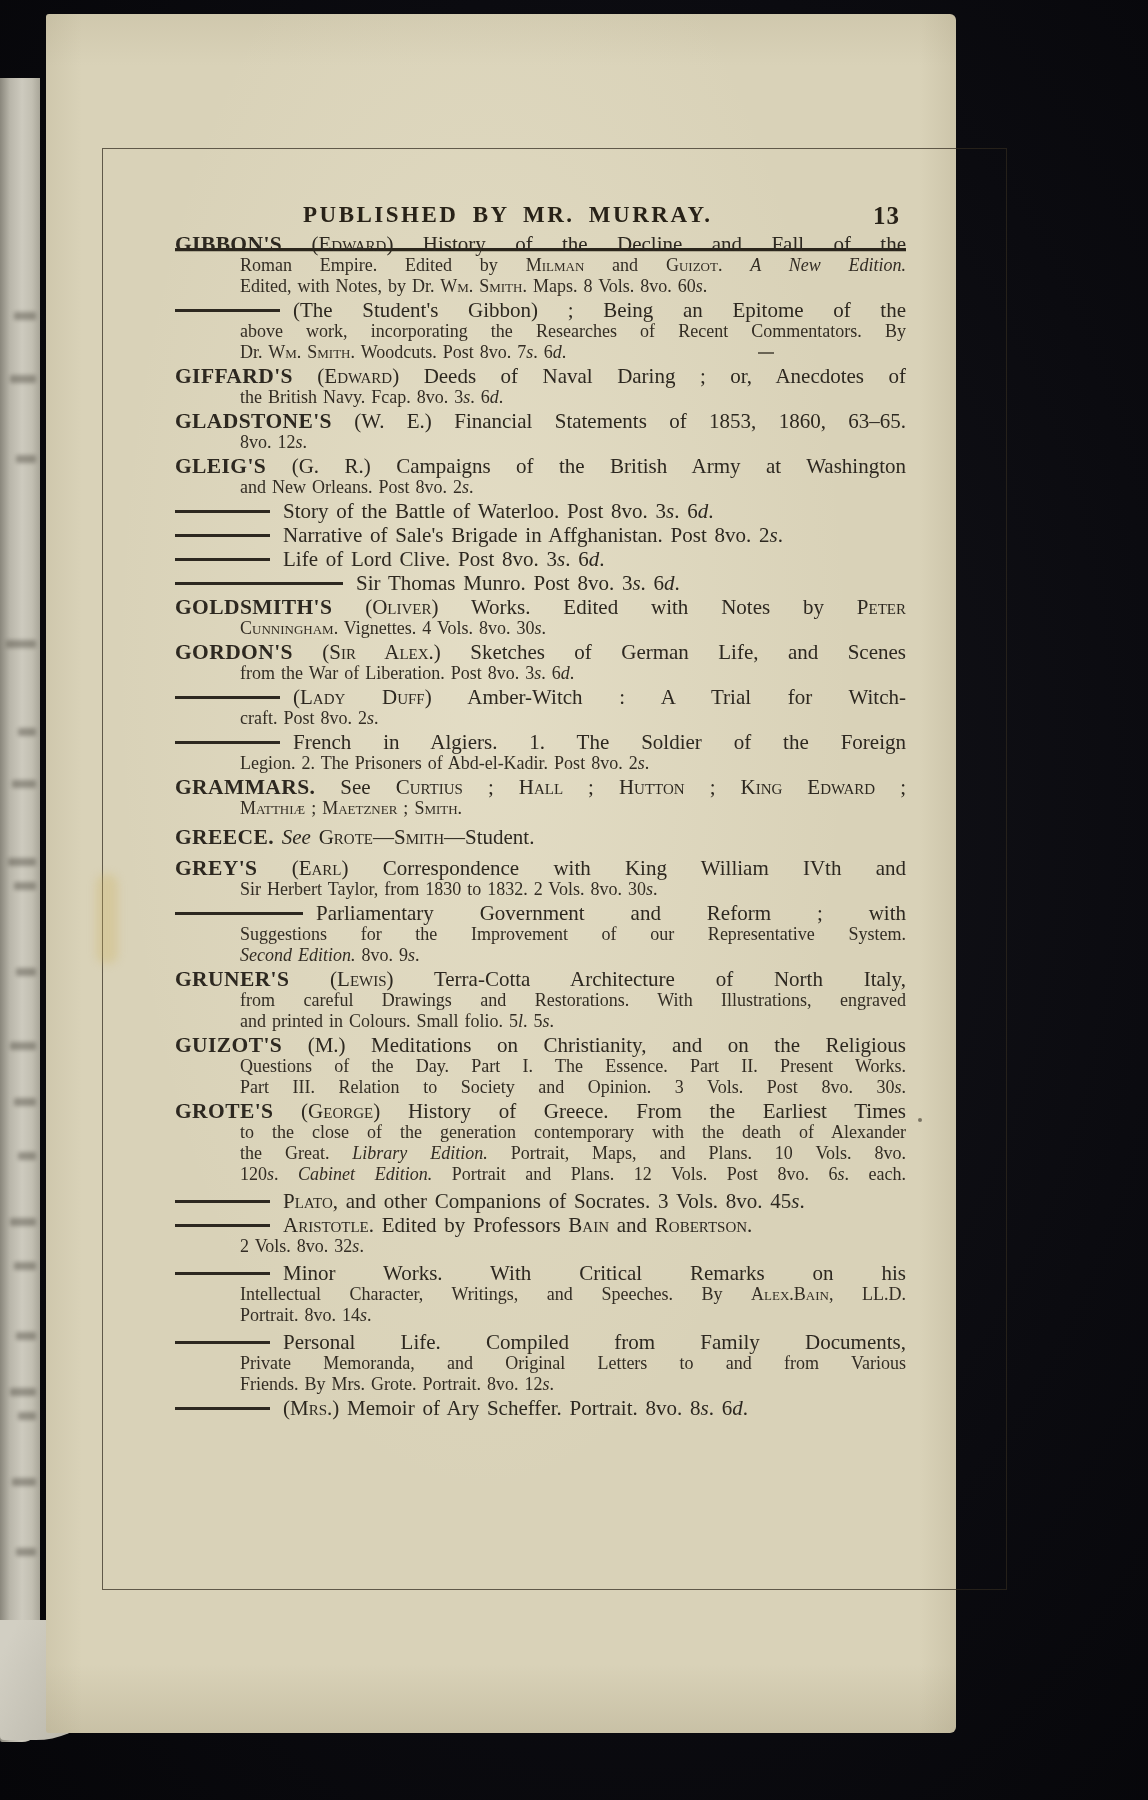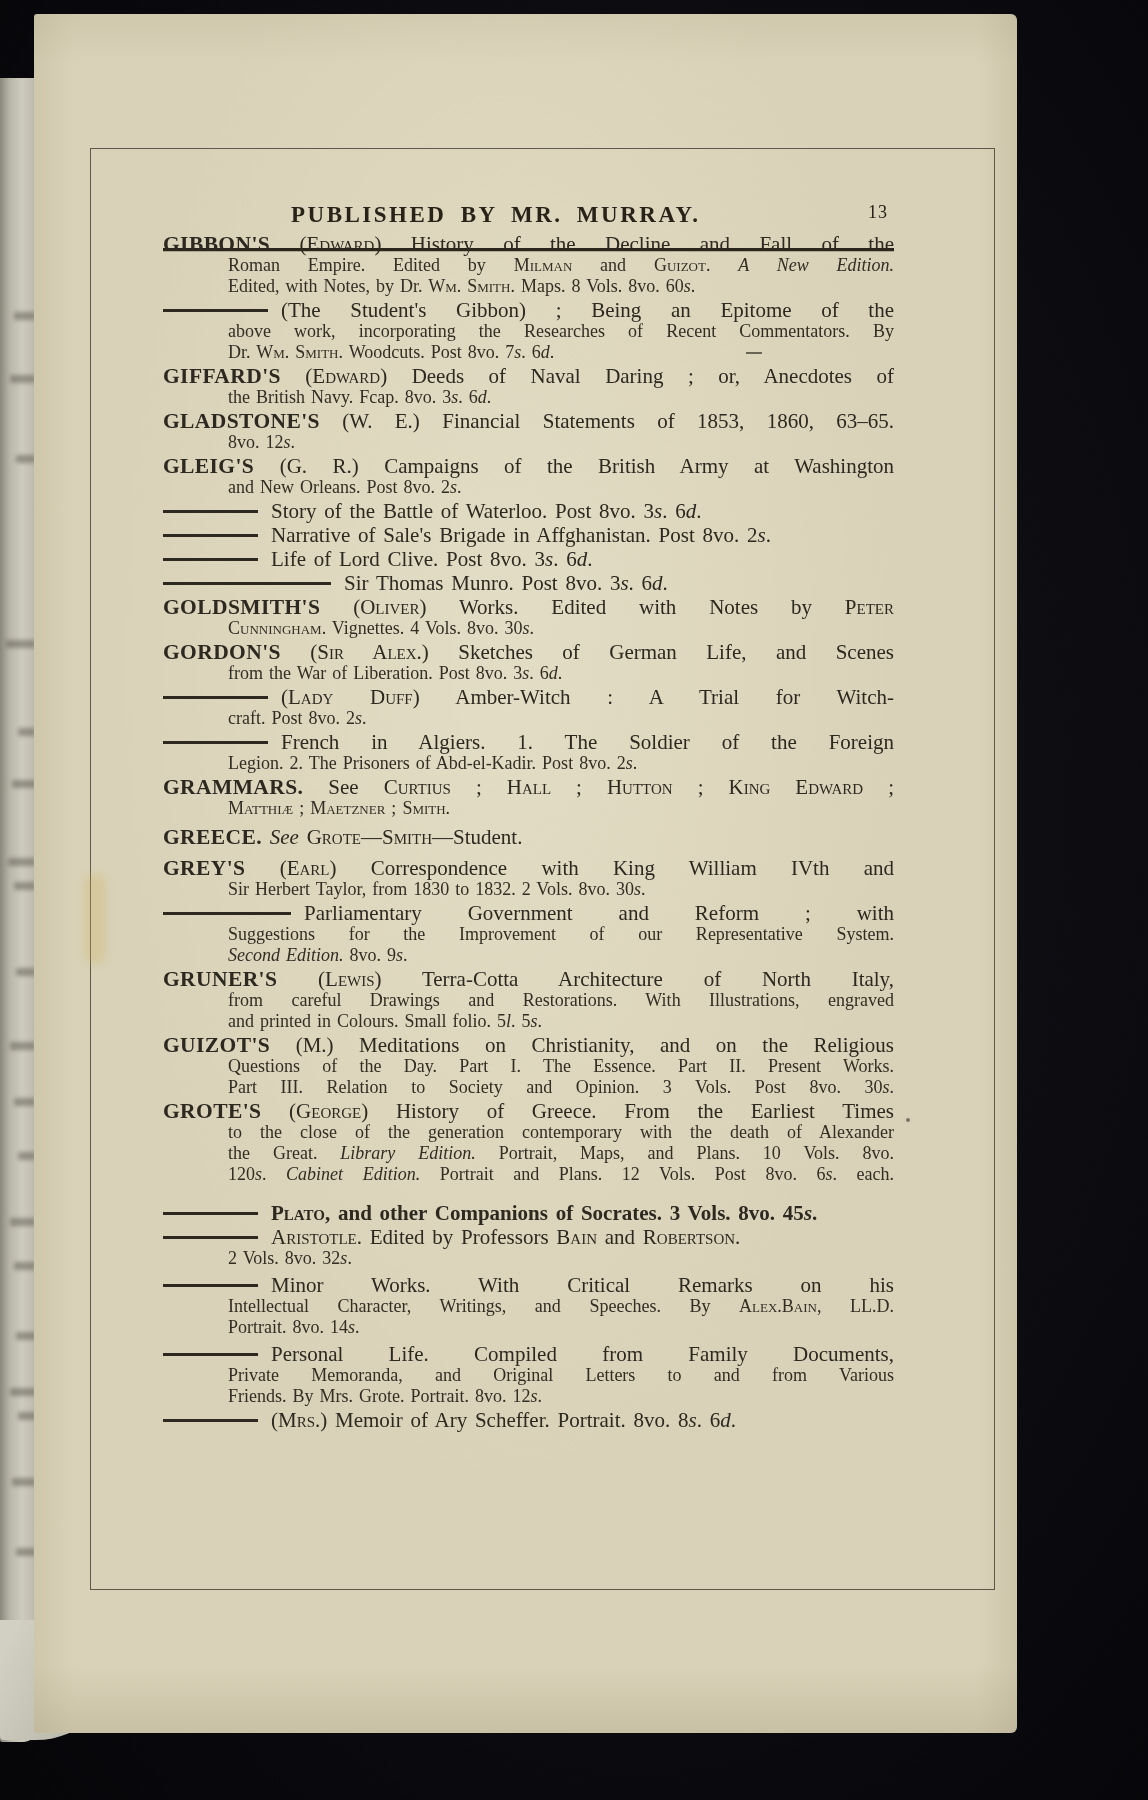--- a/index.html
+++ b/index.html
@@ -16,21 +16,21 @@
     border-radius:0 0 18px 2px;
   }
   .blur-mark{position:absolute;right:4px;height:8px;background:#4e4a40;opacity:.45;filter:blur(2.2px);border-radius:2px;}
   .page-curl{
     position:absolute;left:0;top:1620px;width:120px;height:120px;z-index:1;
     background:linear-gradient(115deg,#d2cfc3 10%,#bcb9ad 70%,#8a8376 100%);
     border-radius:0 0 70% 4px;
   }
   
   .page{
-    position:absolute;left:34px;top:14px;width:983px;height:1719px;z-index:2;
+    position:absolute;left:46px;top:14px;width:910px;height:1719px;z-index:2;
     background:#d9d2b8;
     background-image:
       radial-gradient(ellipse at 48% 38%, rgba(236,230,208,.55) 0%, rgba(217,210,184,0) 55%),
       linear-gradient(90deg, rgba(160,150,120,.18) 0%, rgba(0,0,0,0) 4%, rgba(0,0,0,0) 96%, rgba(160,150,120,.22) 100%),
       linear-gradient(180deg, rgba(170,160,130,.20) 0%, rgba(0,0,0,0) 3%, rgba(0,0,0,0) 96%, rgba(150,140,110,.25) 100%);
     border-radius:3px 6px 6px 3px;
     color:#2d2820;
   }
   .border-box{
     position:absolute;left:56px;top:134px;width:903px;height:1440px;
@@ -42,21 +42,21 @@
   }
   .running-header{
     position:absolute;left:129px;top:188px;width:731px;height:34px;
   }
   .header-title{
     position:absolute;left:128px;top:0;
     font-size:23px;font-weight:bold;letter-spacing:2.5px;word-spacing:6px;color:#282218;
   }
   .page-number{
     position:absolute;right:6px;top:0;
-    font-size:18px;font-weight:normal;letter-spacing:1px;color:#282218;
+    font-size:25px;font-weight:bold;letter-spacing:1px;color:#282218;
   }
   .header-rule{
     position:absolute;left:129px;top:234px;width:731px;height:3.4px;
     background:#2b261c;box-shadow:0 1px 0 rgba(43,38,28,.25);
   }
   #entries{
     position:absolute;left:129px;top:217px;width:731px;
   }
   .entry{margin-top:2px;}
   .line{word-spacing:2.5px;}
@@ -184,21 +184,21 @@
         <div class="line l1 just"><b>GUIZOT'S</b> (M.) Meditations on Christianity, and on the Religious</div>
         <div class="line l2 just">Questions of the Day. Part I. The Essence. Part II. Present Works.</div>
         <div class="line l2 just">Part III. Relation to Society and Opinion. 3 Vols. Post 8vo. 30<em>s</em>.</div>
       </div>
       <div class="entry">
         <div class="line l1 just"><b>GROTE'S</b> (<span class="sc">George</span>) History of Greece. From the Earliest Times</div>
         <div class="line l2 just">to the close of the generation contemporary with the death of Alexander</div>
         <div class="line l2 just">the Great. <em>Library Edition.</em> Portrait, Maps, and Plans. 10 Vols. 8vo.</div>
         <div class="line l2 just">120<em>s</em>. <em>Cabinet Edition.</em> Portrait and Plans. 12 Vols. Post 8vo. 6<em>s</em>. each.</div>
       </div>
-      <div class="entry" style="margin-top: 17px; font-weight: bold;">
+      <div class="entry" style="margin-top: 5px;">
         <div class="line l1"><span class="dash" style="width:95px"></span><span class="sc">Plato</span>, and other Companions of Socrates. 3 Vols. 8vo. 45<em>s</em>.</div>
       </div>
       <div class="entry" style="">
         <div class="line l1"><span class="dash" style="width:95px"></span><span class="sc">Aristotle</span>. Edited by Professors <span class="sc">Bain</span> and <span class="sc">Robertson</span>.</div>
         <div class="line l2">2 Vols. 8vo. 32<em>s</em>.</div>
       </div>
       <div class="entry" style="margin-top: 5px;">
         <div class="line l1 just"><span class="dash" style="width:95px"></span>Minor Works. With Critical Remarks on his</div>
         <div class="line l2 just">Intellectual Character, Writings, and Speeches. By <span class="sc">Alex.Bain</span>, LL.D.</div>
         <div class="line l2">Portrait. 8vo. 14<em>s</em>.</div>

